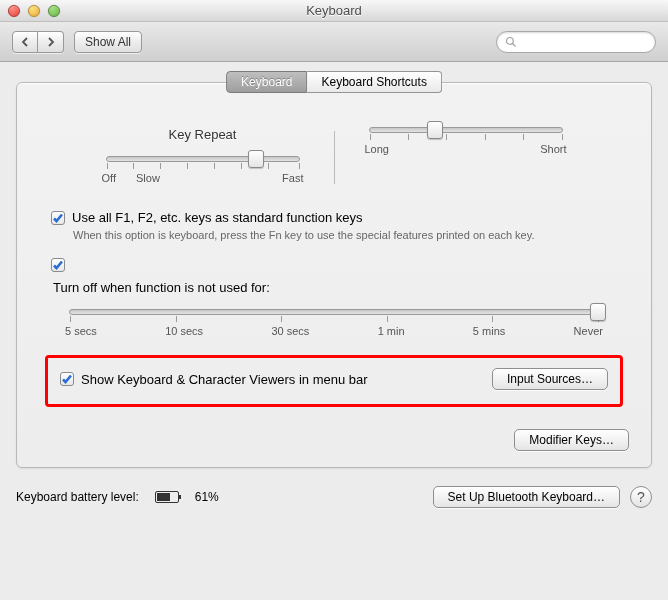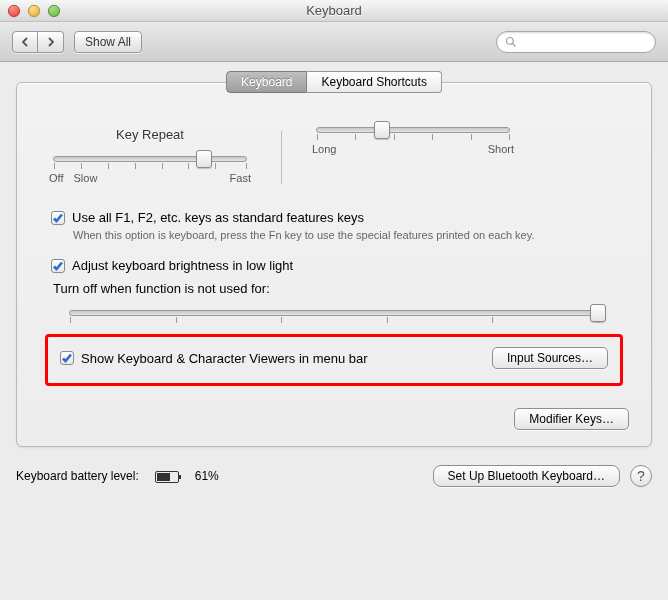--- a/index.html
+++ b/index.html
@@ -104,21 +104,21 @@
 .tab:last-child  { border-top-right-radius:4px; border-bottom-right-radius:4px; border-left:none; }
 .tab.active {
   background: linear-gradient(#bfbfbf,#9e9e9e);
   color:#fff;
   border-color:#7a7a7a;
   text-shadow:0 -1px 0 rgba(0,0,0,.3);
 }
 
 
 .sliders {
-  display:flex; justify-content:flex-start; gap:0; margin-top:20px;
+  display:flex; justify-content:center; gap:0; margin-top:20px;
 }
 .slider-box { width: 210px; text-align:center; }
 .slider-title { font-size:13px; color:#333; margin-bottom:14px; text-shadow:0 1px 0 #fff;}
 .divider { width:1px; background:#bbb; margin:4px 26px 0; }
 .track {
   position:relative; height:6px;
   background:linear-gradient(#c7c7c7,#e3e3e3);
   border:1px solid #9a9a9a;
   border-radius:3px;
   margin:0 8px;
@@ -170,25 +170,25 @@
   cursor:default;
 }
 .modifier-row { position:absolute; right:22px; bottom:16px; }
 
 
 .footer {
   display:flex; align-items:center;
   padding: 6px 16px 0;
   font-size:12px;
 }
-.battery { display:flex; align-items:flex-end; gap:16px; }
+.battery { display:flex; align-items:center; gap:16px; }
 .batt-icon { width:24px; height:12px; border:1px solid #333; border-radius:2px; position:relative; }
 .batt-icon::after { content:""; position:absolute; right:-3px; top:3px; width:2px; height:4px; background:#333; }
 .batt-icon .fill { position:absolute; left:1px; top:1px; bottom:1px; background:#333; }
-.footer .pushb { margin-left:auto;border-radius:8px; }
+.footer .pushb { margin-left:auto; }
 .help {
   width:22px; height:22px; margin-left:10px;
   border-radius:50%;
   border:1px solid #8f8f8f;
   background:linear-gradient(#fff,#e4e4e4);
   display:flex; align-items:center; justify-content:center;
   font-size:14px; color:#555;
 }
 </style>
 </head>
@@ -242,21 +242,21 @@
             <div class="tick" style="left:14%"></div>
           <div class="tick" style="left:28%"></div>
             <div class="tick" style="left:42%"></div>
           <div class="tick" style="left:56%"></div>
             <div class="tick" style="left:70%"></div>
           <div class="tick" style="left:84%"></div>
             <div class="tick" style="left:100%"></div>
           <div class="thumb" id="thumb-kr" style="left: 78%;"></div>
         </div>
         <div class="slabels">
-          <span style="display:flex; gap:10px">
+          <span style="display:flex; gap:20px">
             <span>Off</span>
             <span>Slow</span>
           </span>
           <span>Fast</span>
         </div>
       </div>
 
       <div class="divider"></div>
 
       <div class="slider-box">
@@ -276,45 +276,52 @@
       </div>
     </div>
 
     <div class="rows">
       <div class="row">
         <div class="cbox">
           <svg viewBox="0 0 12 12">
               <path d="M2 6.5 4.5 9 10 2.5"></path>
             </svg>
         </div>
-        <span>Use all F1, F2, etc. keys as standard features keys</span>
+        <span>Use all F1, F2, etc. keys as standard function keys</span>
       </div>
       <div class="hint">When this option is keyboard, press the Fn key to use the special features printed on each key.</div>
 
       <div class="row" style="margin-top:16px">
         <div class="cbox">
           <svg viewBox="0 0 12 12">
               <path d="M2 6.5 4.5 9 10 2.5"></path>
             </svg>
         </div>
-        <span>Adjust keyboard brightness in low light</span>
       </div>
 
       <div style="margin:8px 0 0 2px">Turn off when function is not used for:</div>
 
       <div class="bigslider">
         <div class="track">
           <div class="tick" style="left:0%"></div>
             <div class="tick" style="left:20%"></div>
           <div class="tick" style="left:40%"></div>
             <div class="tick" style="left:60%"></div>
           <div class="tick" style="left:80%"></div>
             <div class="tick" style="left:100%"></div>
           <div class="thumb" id="thumb-to" style="left: 100%;"></div>
         </div>
+        <div class="slabels">
+          <span>5 secs</span>
+          <span>10 secs</span>
+          <span>30 secs</span>
+          <span>1 min</span>
+          <span>5 mins</span>
+          <span>Never</span>
+        </div>
       </div>
 
       <div class="highlight">
         <div class="cbox" style="margin-right:7px">
           <svg viewBox="0 0 12 12">
               <path d="M2 6.5 4.5 9 10 2.5"></path>
             </svg>
         </div>
         <span>Show Keyboard &amp; Character Viewers in menu bar</span>
         <div class="pushb">Input Sources…</div>

